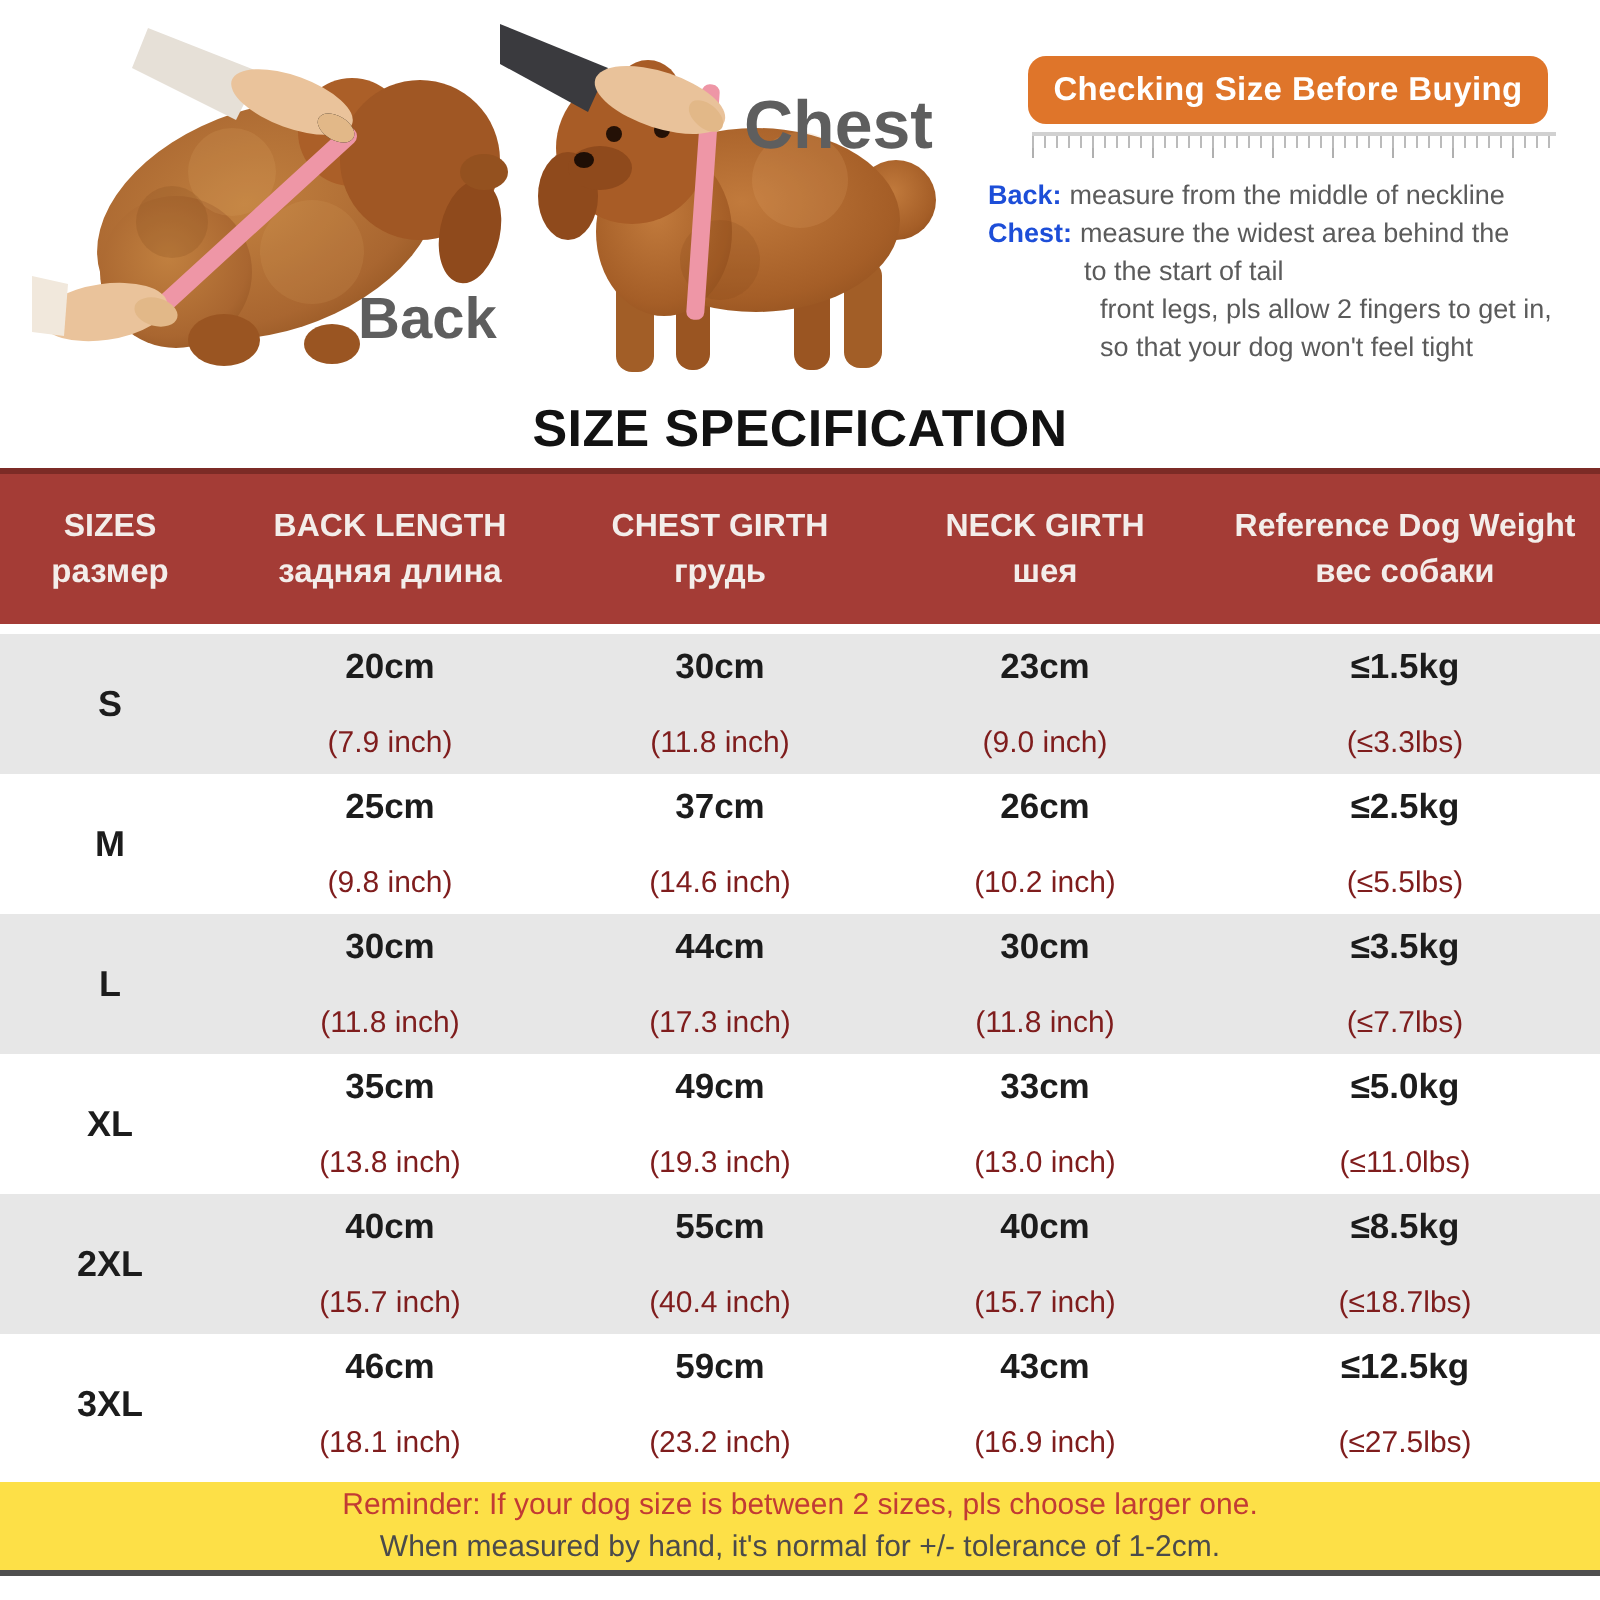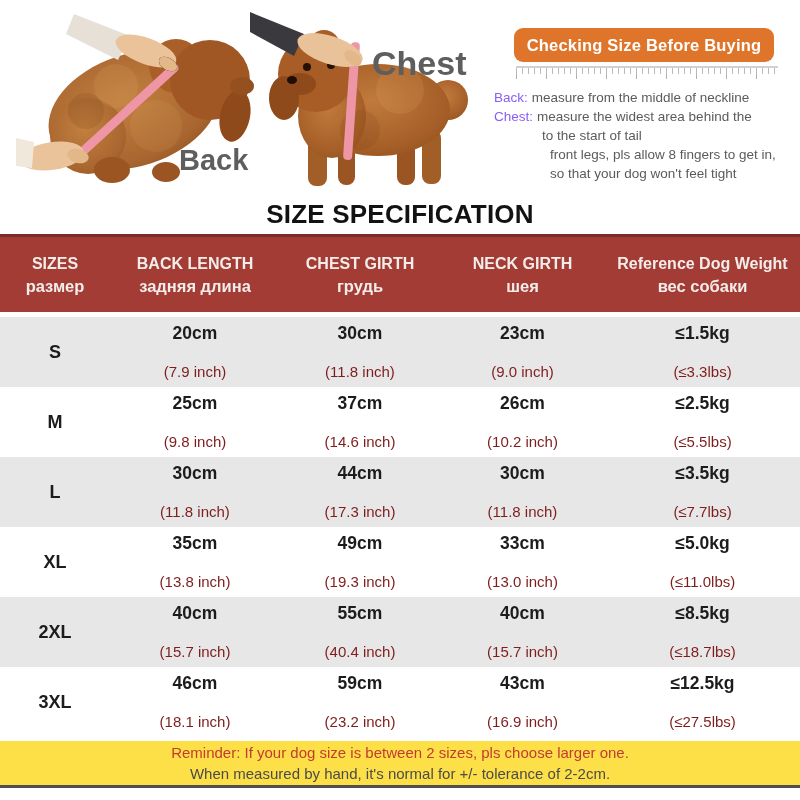--- a/index.html
+++ b/index.html
@@ -23,21 +23,21 @@
   .ruler { margin:4px 0 9px 26px; width:262px; height:13px;
            border-top:2px solid #c6c6c6;
            background-image:
              repeating-linear-gradient(to right, #ababab 0 1px, transparent 1px 6px),
              repeating-linear-gradient(to right, #9d9d9d 0 1px, transparent 1px 30px);
            background-size:100% 6px, 100% 11px;
            background-repeat:no-repeat, no-repeat;
            opacity:.8; }
   .instr { padding-left:4px; }
   .instr-line { font-size:13.5px; color:#5b5b5b; line-height:19px; white-space:nowrap; }
-  .instr-term { font-weight:400; color:#8b5cf6; margin-right:4px; }
+  .instr-term { font-weight:700; color:#1d4ed8; margin-right:4px; }
   .ind-a { padding-left:48px; }
   .ind-b { padding-left:56px; }
 
   
   .spec-title { width:800px; text-align:center; font-size:26px; font-weight:800;
                 color:#121212; letter-spacing:.2px; height:38px; line-height:36px; }
 
   
   .grid-cols { display:grid; grid-template-columns:110px 170px 160px 165px 195px; }
   .thead { width:800px; height:78px; background:#a43c36; border-top:3px solid #7c2b26;
@@ -137,21 +137,21 @@
     </svg>
     <div class="photo-label label-chest">Chest</div>
 
     <div class="guide">
       <div class="badge" style="background:#df752a">Checking Size Before Buying</div>
       <div class="ruler"></div>
       <div class="instr">
         <div class="instr-line"><span class="instr-term">Back:</span><span>measure from the middle of neckline</span></div>
         <div class="instr-line"><span class="instr-term">Chest:</span><span>measure the widest area behind the</span></div>
         <div class="instr-line ind-a">to the start of tail</div>
-        <div class="instr-line ind-b">front legs, pls allow 8 fingers to get in,</div>
+        <div class="instr-line ind-b">front legs, pls allow 2 fingers to get in,</div>
         <div class="instr-line ind-b">so that your dog won't feel tight</div>
       </div>
     </div>
   </div>
 
   <div class="spec-title">SIZE SPECIFICATION</div>
 
   <div class="thead grid-cols">
     <div class="th">
       <div class="en">SIZES</div>
@@ -290,16 +290,16 @@
       <div class="sub-val">(16.9 inch)</div>
     </div>
     <div class="td">
       <div class="main-val">≤12.5kg</div>
       <div class="sub-val">(≤27.5lbs)</div>
     </div>
   </div>
 
   <div class="foot">
     <div class="foot-line1">Reminder: If your dog size is between 2 sizes, pls choose larger one.</div>
-    <div class="foot-line2">When measured by hand, it's normal for +/- tolerance of 2-2cm.</div>
+    <div class="foot-line2">When measured by hand, it's normal for +/- tolerance of 1-2cm.</div>
   </div>
 
 </div>
 
 </body></html>

